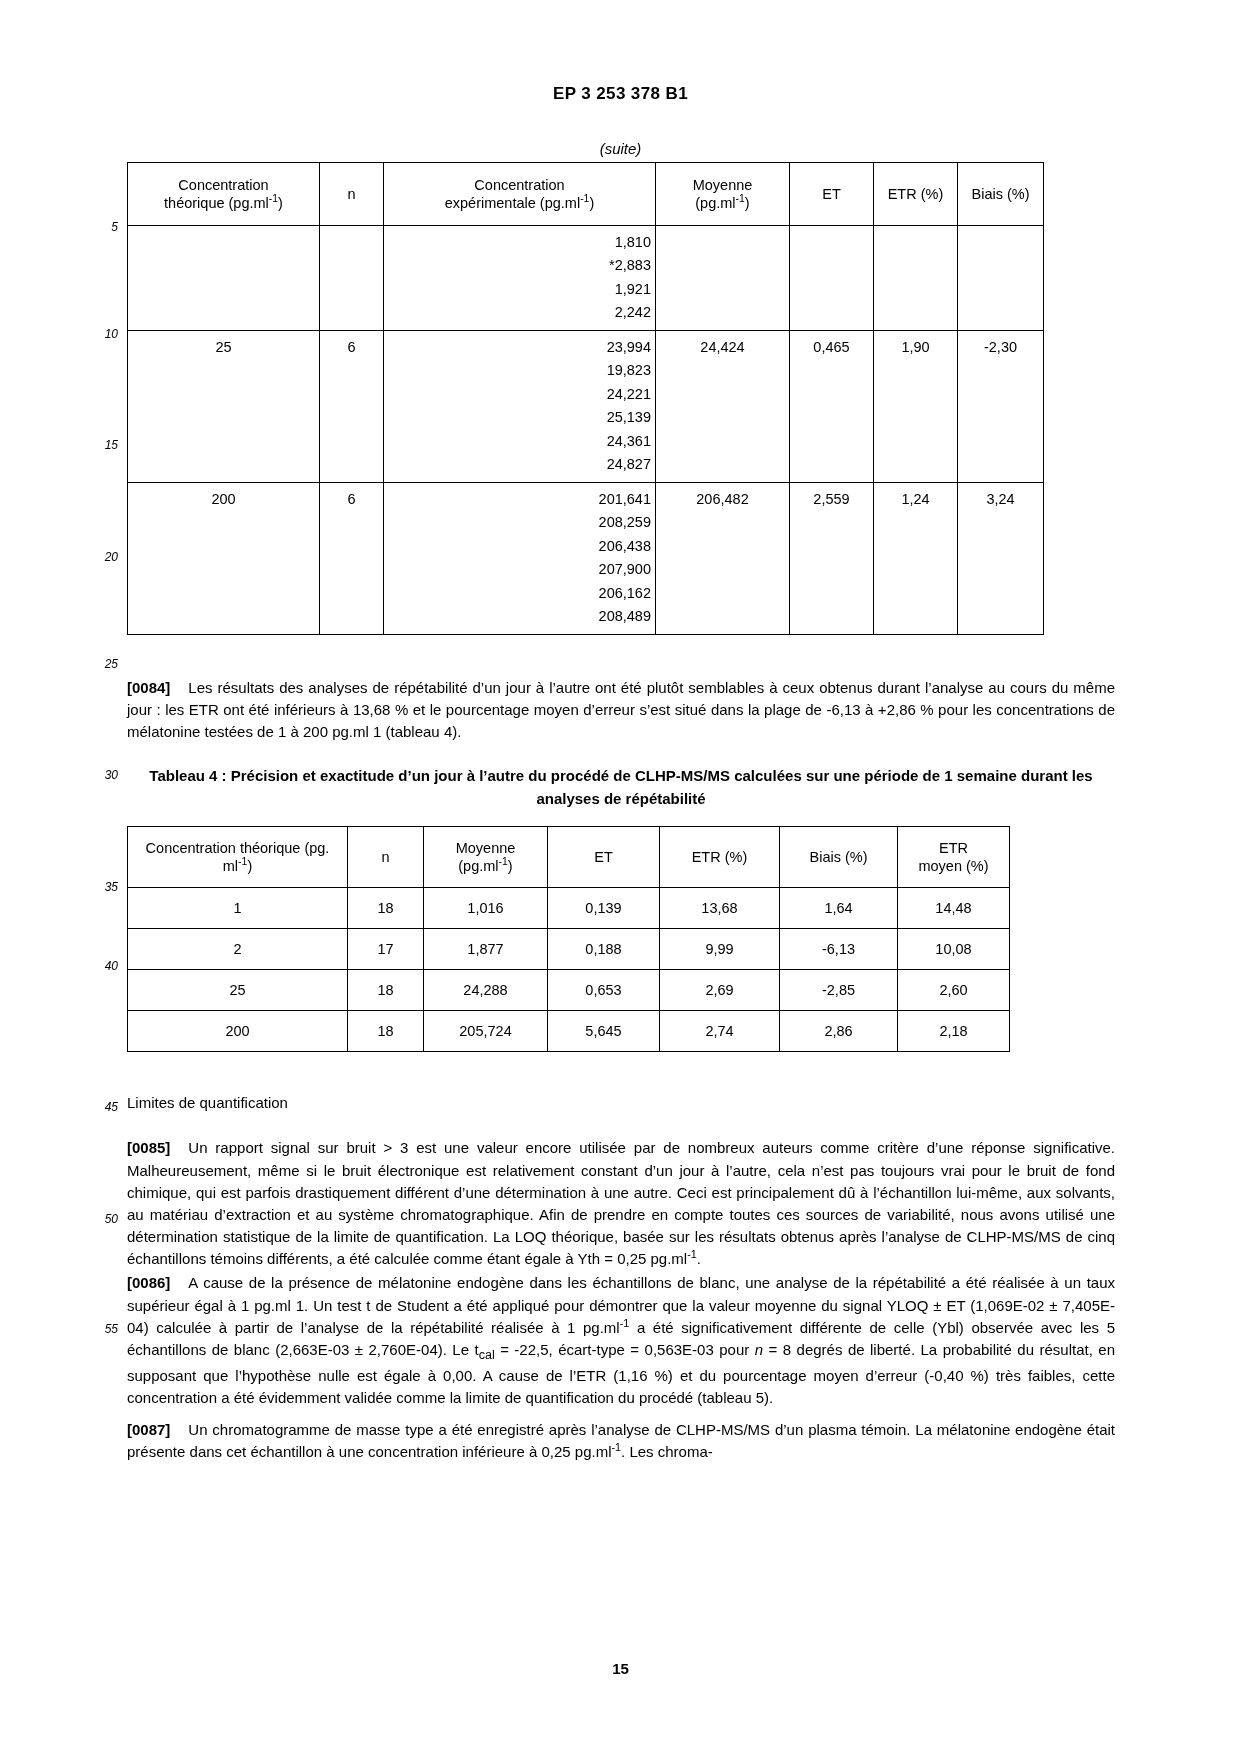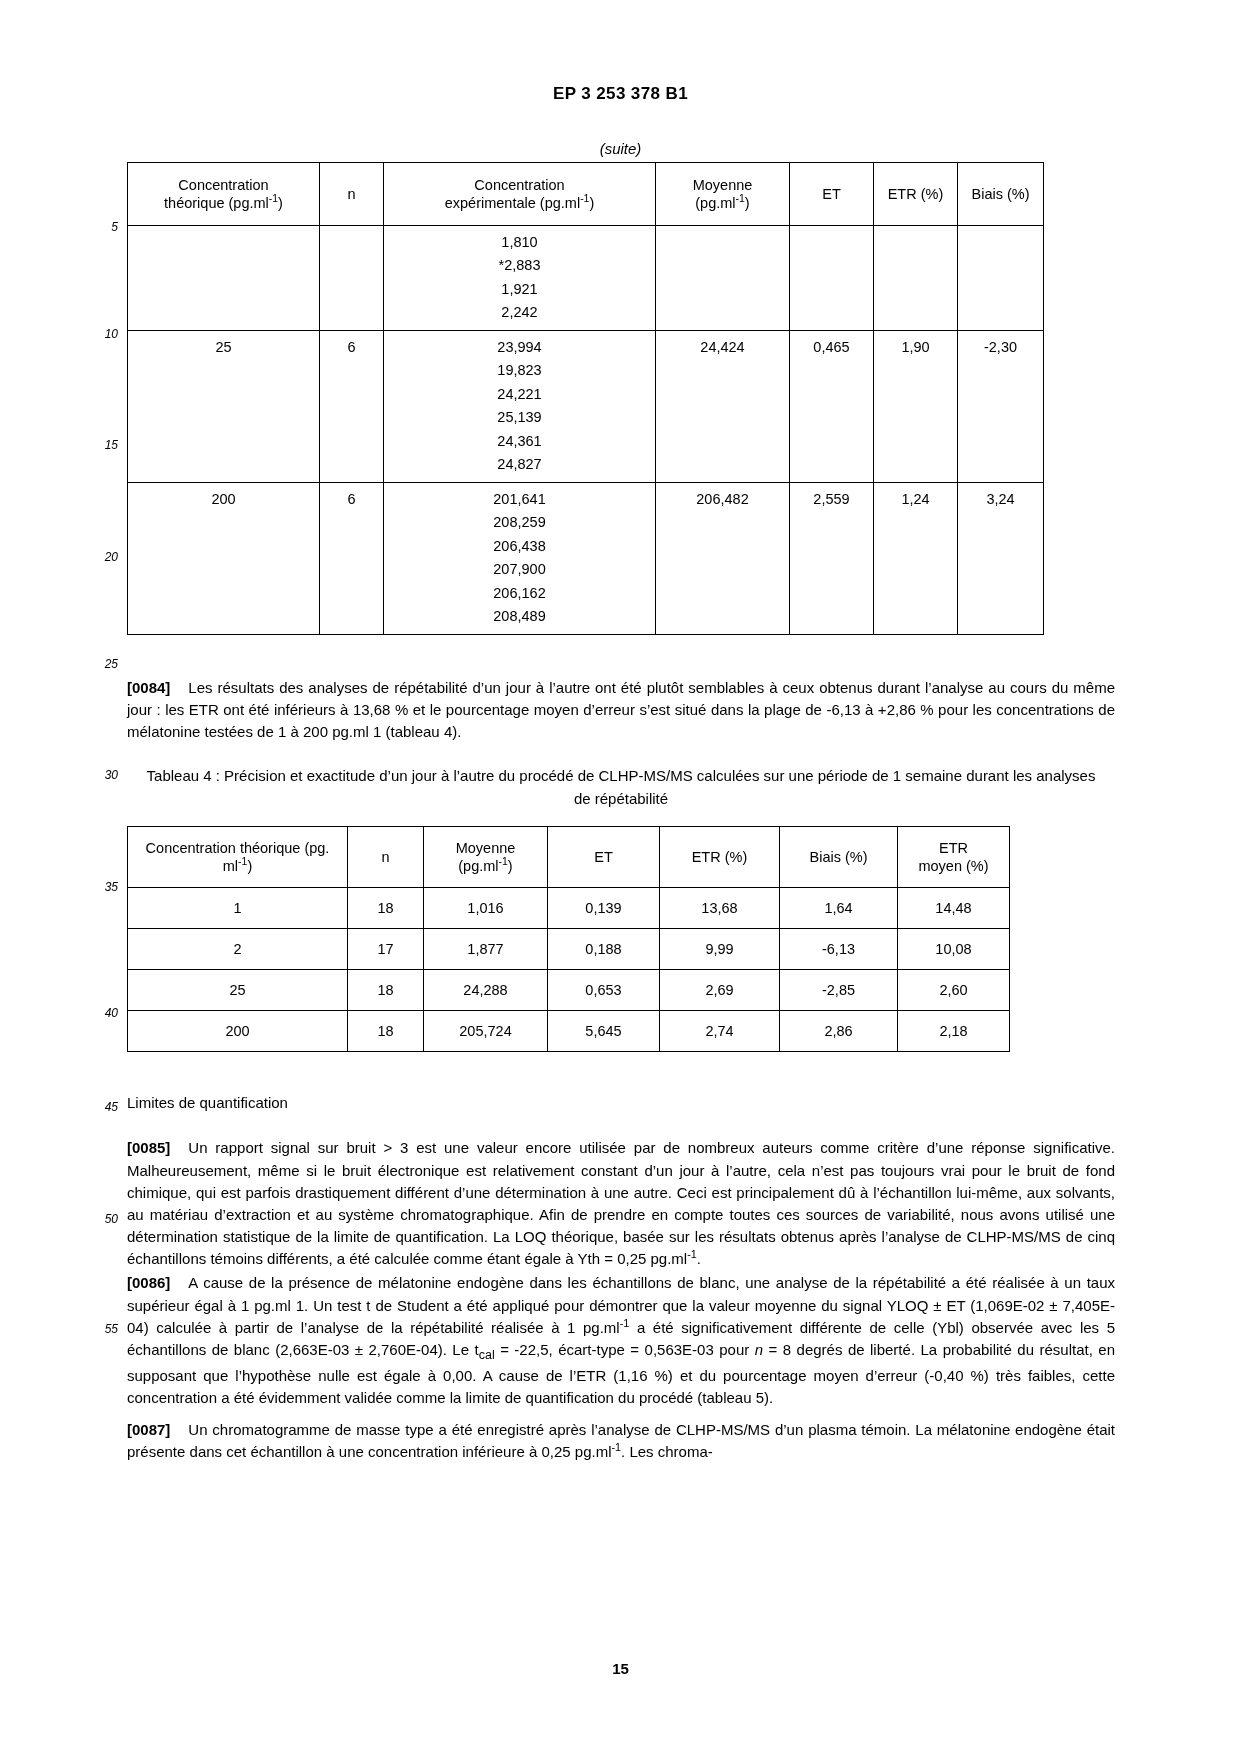--- a/index.html
+++ b/index.html
@@ -55,21 +55,21 @@
   td,th{
     border:1px solid #000;
     padding:5px 4px;
     text-align:center;
     vertical-align:top;
     font-weight:normal;
   }
   table th{vertical-align:middle;}
   .t1 thead th{height:52px;line-height:1.25;}
   .t1 td{line-height:1.62;}
-  .cellstack div{white-space:nowrap;}
+  .cellstack div{white-space:nowrap;text-align:right;}
   sup{font-size:0.72em;vertical-align:super;line-height:0;}
 
   table.t4{margin-top:16px;width:882px;font-size:14.5px;}
   .t4 th{height:50px;line-height:1.25;}
   .t4 td{height:28px;vertical-align:middle;padding:6px 4px;}
 
   
   .t1 col.c0{width:192px;}
   .t1 col.c1{width:64px;}
   .t1 col.c2{width:272px;}
@@ -92,20 +92,21 @@
   .para{margin-top:14px;}
   .para b{font-weight:bold;}
   .indent-gap{display:inline-block;width:18px;}
   .caption{
     text-align:center;
     font-size:15px;
     line-height:1.5;
     margin-top:22px;
     margin-bottom:10px;
     padding:0 18px;
+    font-weight:bold;
   }
   .section-head{font-size:15px;margin-top:20px;}
 
   .footer-page{
     position:absolute;
     left:0;right:0;bottom:78px;
     text-align:center;
     font-size:15px;
     font-weight:bold;
   }
@@ -116,21 +117,21 @@
 <div class="page">
 
   <div class="linenos">
     <div class="lineno" style="top:220px">5</div>
     <div class="lineno" style="top:327px">10</div>
     <div class="lineno" style="top:438px">15</div>
     <div class="lineno" style="top:550px">20</div>
     <div class="lineno" style="top:657px">25</div>
     <div class="lineno" style="top:768px">30</div>
     <div class="lineno" style="top:880px">35</div>
-    <div class="lineno" style="top:1006px">40</div>
+    <div class="lineno" style="top:959px">40</div>
     <div class="lineno" style="top:1100px">45</div>
     <div class="lineno" style="top:1212px">50</div>
     <div class="lineno" style="top:1322px">55</div>
   </div>
 
   <div class="doc-header">EP 3 253 378 B1</div>
   <div class="suite">(suite)</div>
 
   <div class="content" style="top:162px;position:absolute;">
 

